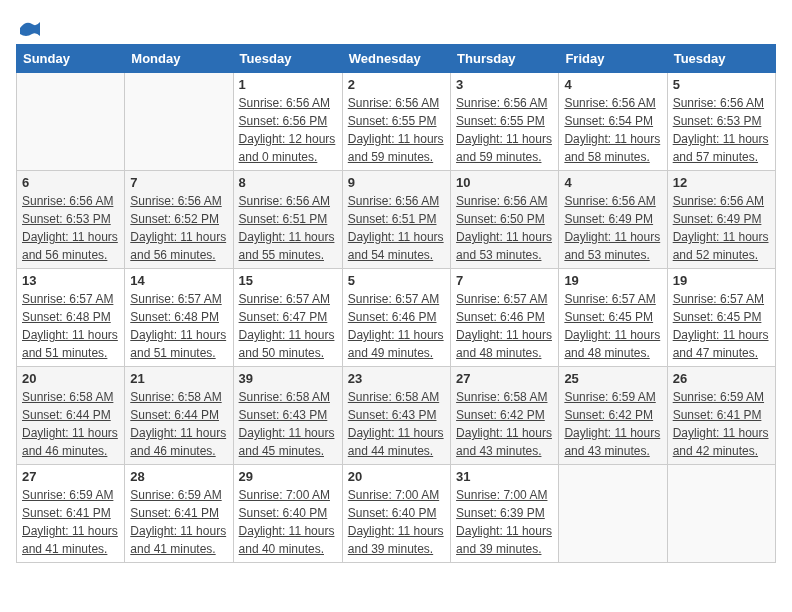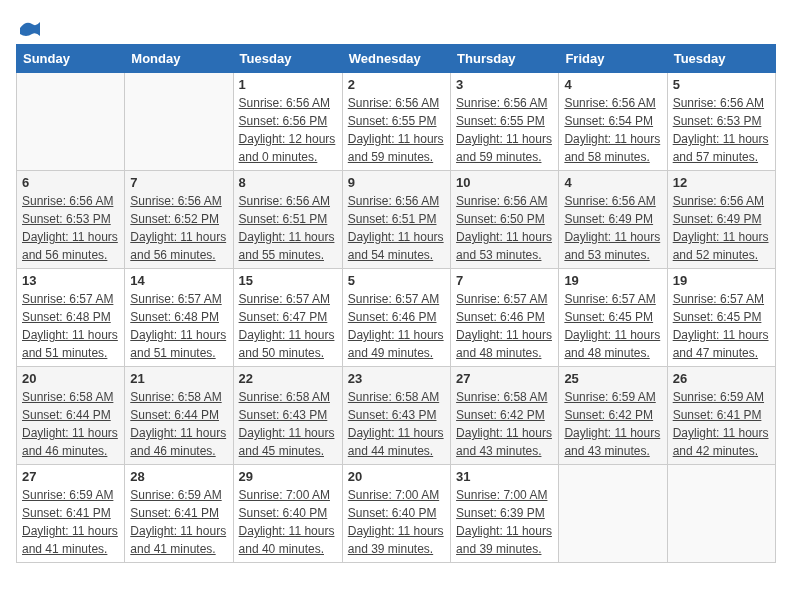--- a/index.html
+++ b/index.html
@@ -214,21 +214,21 @@
       <tr>
         <td>
           <span class="day-number">20</span>
           <div class="day-info">Sunrise: 6:58 AM<br>Sunset: 6:44 PM<br>Daylight: 11 hours<br>and 46 minutes.</div>
         </td>
         <td>
           <span class="day-number">21</span>
           <div class="day-info">Sunrise: 6:58 AM<br>Sunset: 6:44 PM<br>Daylight: 11 hours<br>and 46 minutes.</div>
         </td>
         <td>
-          <span class="day-number">22</span>
+          <span class="day-number">39</span>
           <div class="day-info">Sunrise: 6:58 AM<br>Sunset: 6:43 PM<br>Daylight: 11 hours<br>and 45 minutes.</div>
         </td>
         <td>
           <span class="day-number">23</span>
           <div class="day-info">Sunrise: 6:58 AM<br>Sunset: 6:43 PM<br>Daylight: 11 hours<br>and 44 minutes.</div>
         </td>
         <td>
           <span class="day-number">27</span>
           <div class="day-info">Sunrise: 6:58 AM<br>Sunset: 6:42 PM<br>Daylight: 11 hours<br>and 43 minutes.</div>
         </td>

